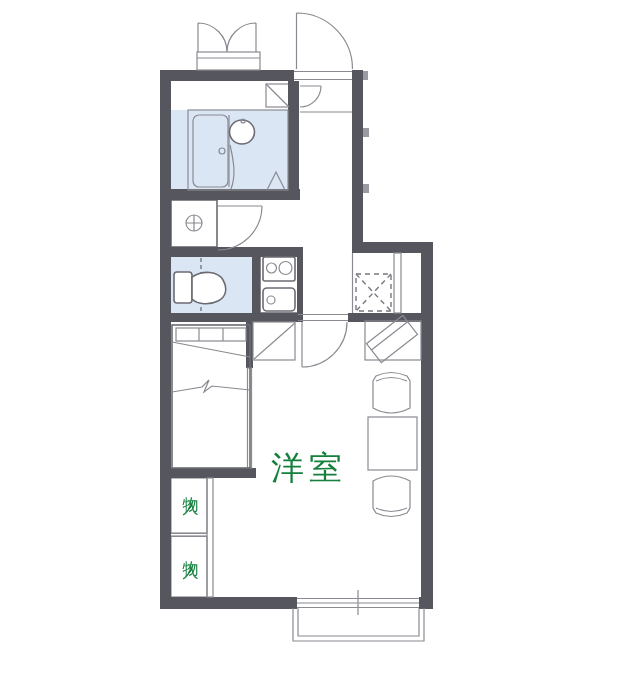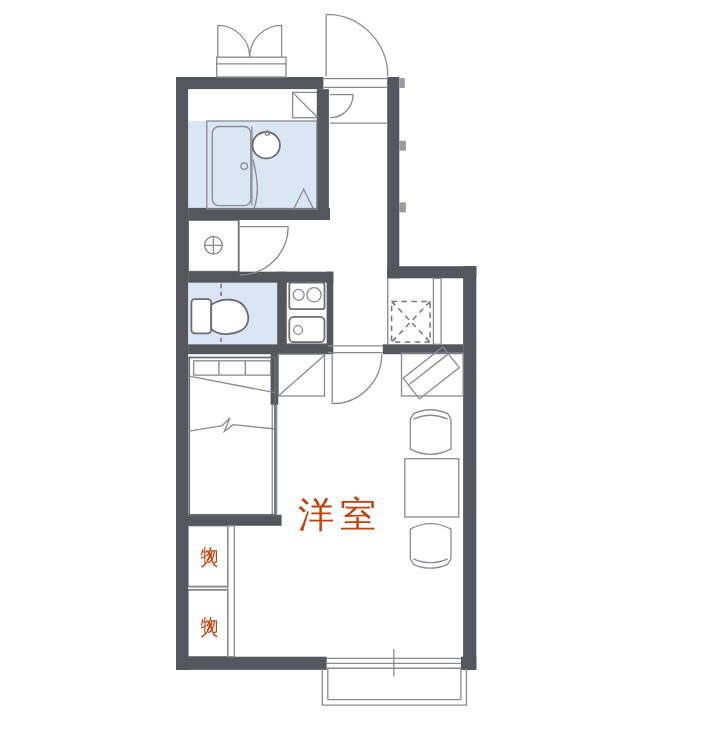--- a/index.html
+++ b/index.html
@@ -6,21 +6,21 @@
   .stage{position:relative;width:640px;height:687px;background:#fff;overflow:hidden;
          font-family:"DejaVu Sans",sans-serif;}
   svg{position:absolute;left:0;top:0;}
   
   .ln{fill:none;stroke:#6b6b73;stroke-width:1.6;}
   .lnt{fill:none;stroke:#8a8a92;stroke-width:1.2;}
   .wf{fill:#ffffff;stroke:#6b6b73;stroke-width:1.6;}
   .dash{fill:none;stroke:#77777f;stroke-width:1.4;stroke-dasharray:5 4;}
   .dline{fill:none;stroke:#77777f;stroke-width:1.4;stroke-dasharray:4 3;}
   
-  .lbl{position:absolute;color:#c2410c;}
+  .lbl{position:absolute;color:#15803d;}
   .room-label{font-size:33px;letter-spacing:5px;font-weight:500;}
   .storage-label{font-size:16px;line-height:1.35;writing-mode:vertical-rl;
                  text-orientation:upright;letter-spacing:2px;}
 </style>
 </head>
 <body>
 
 <div class="stage">
 <svg width="640" height="687" viewBox="0 0 640 687">
 

